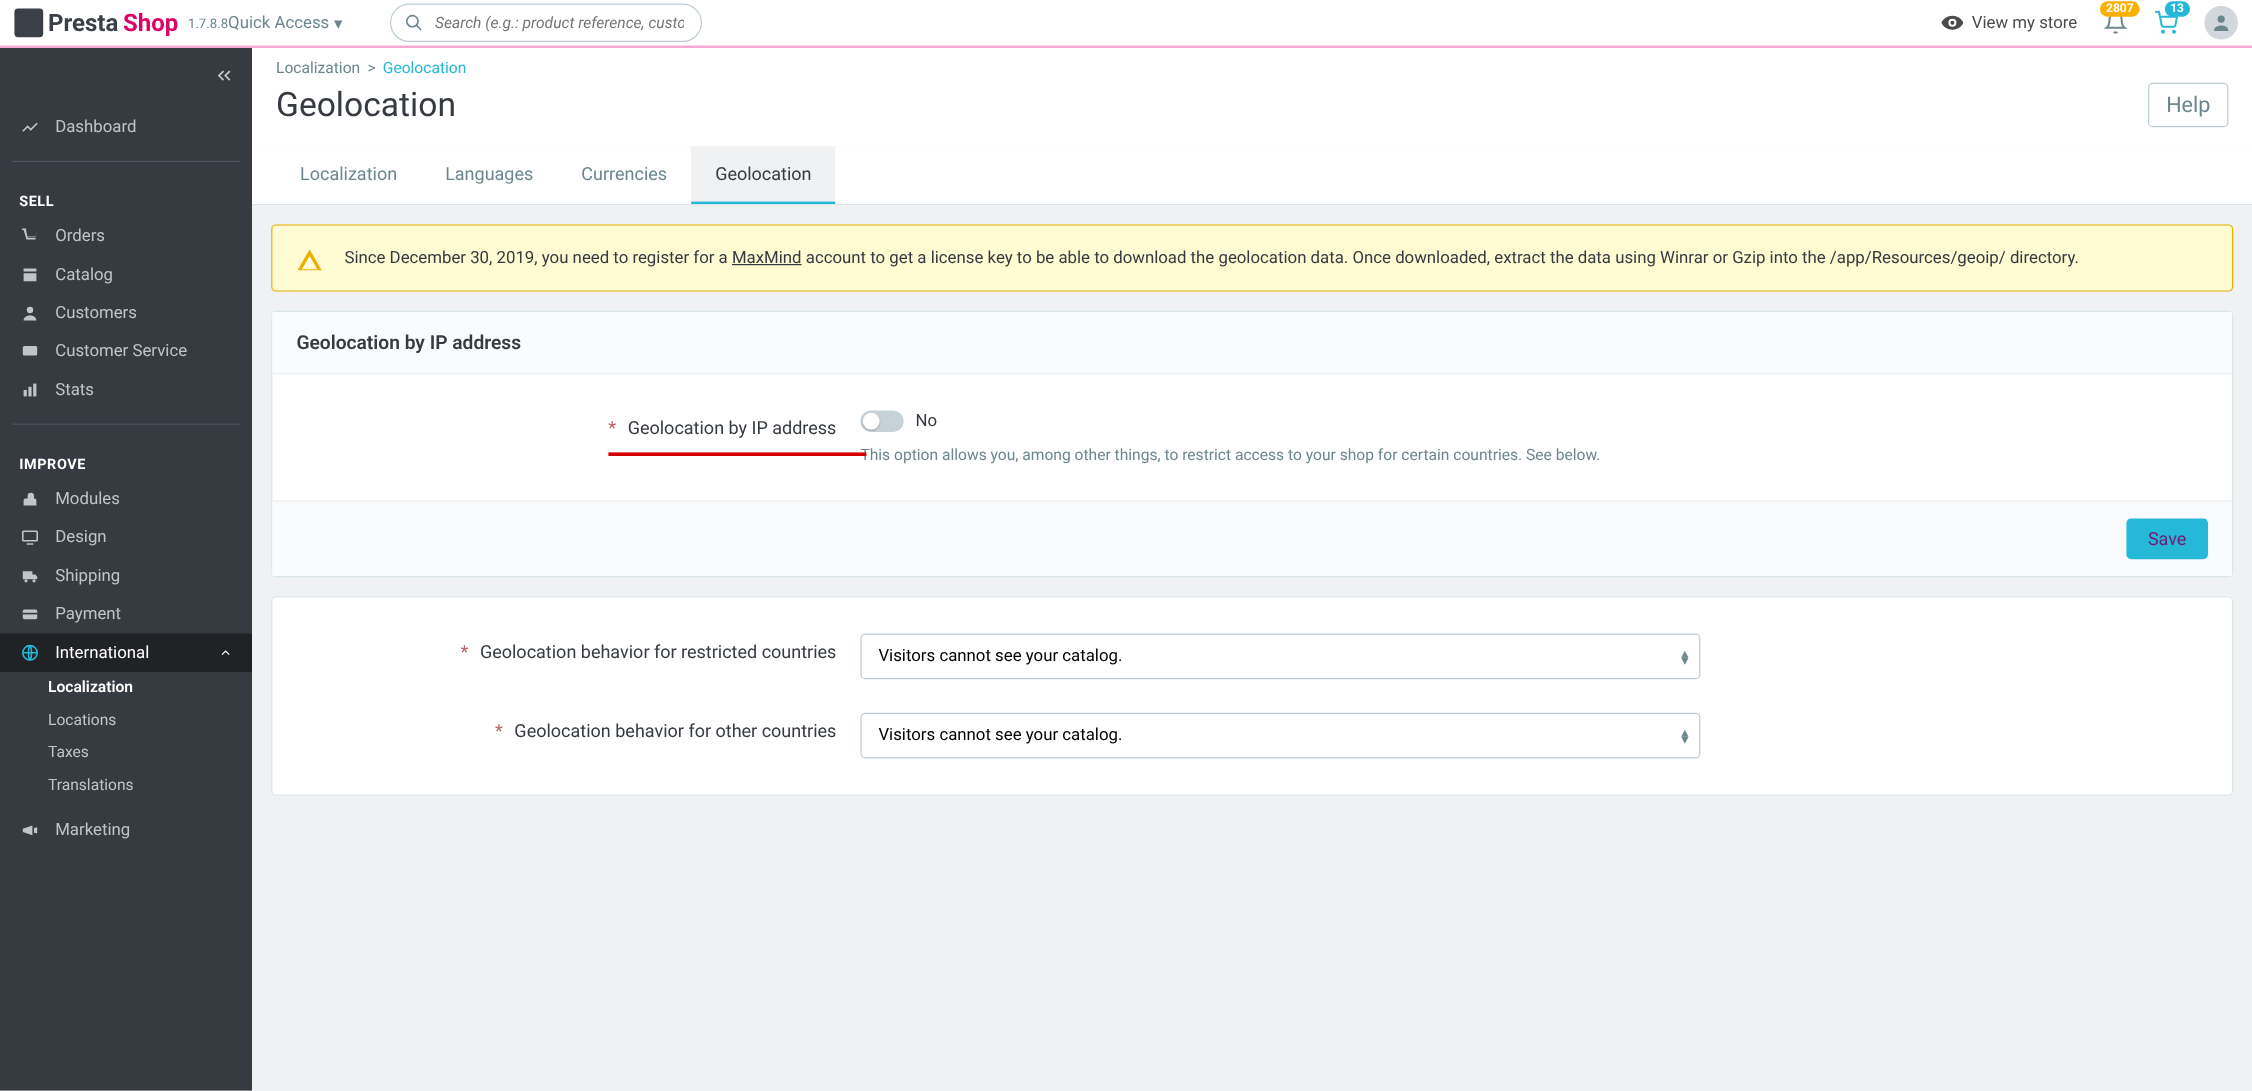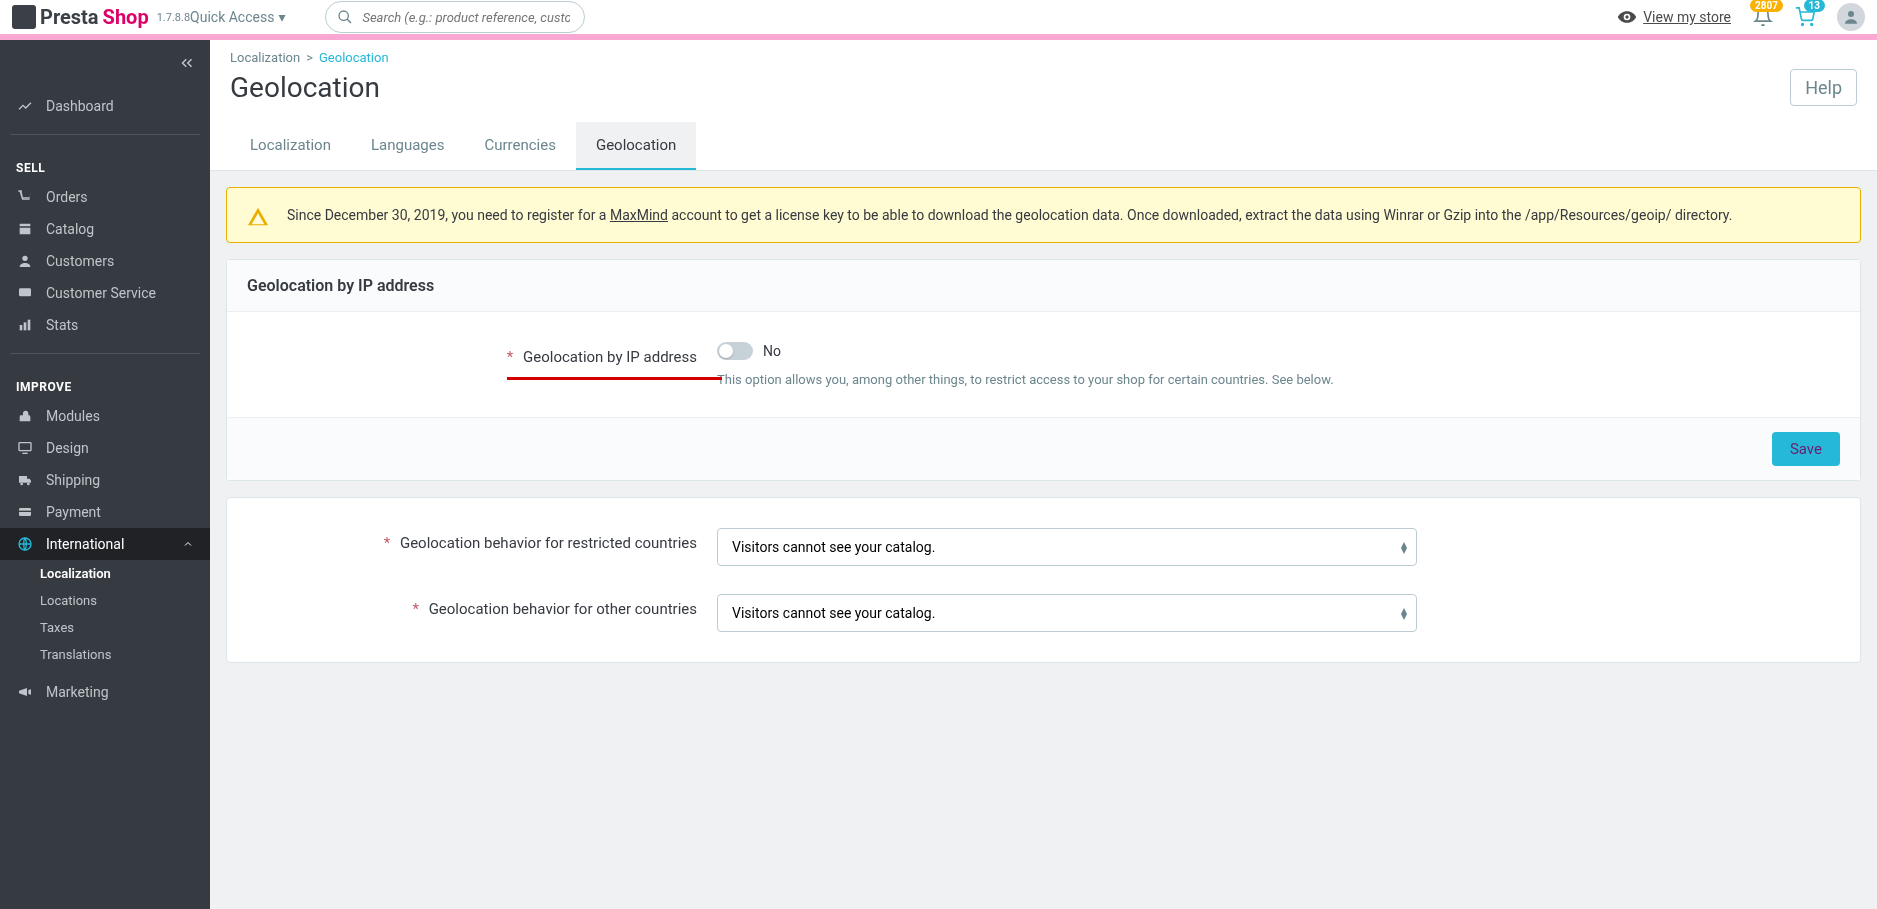--- a/index.html
+++ b/index.html
@@ -1,30 +1,30 @@
 <!DOCTYPE html>
 <html><head>
 <meta charset="utf-8">
 <style>
 * { margin:0; padding:0; box-sizing:border-box; font-family:-apple-system,BlinkMacSystemFont,"Segoe UI",Roboto,sans-serif; }
 body { background:#fff; color:#363a41; font-size:14px; overflow:hidden; }
 .app { display:flex; height:909px; }
 
-.topbar { position:fixed; top:0; left:0; right:0; height:40px; background:#fff; display:flex; align-items:center; padding:0 12px; z-index:100; border-bottom:6px solid #f9a8d4; }
+.topbar { position:fixed; top:0; left:0; right:0; height:40px; background:#fff; display:flex; align-items:center; padding:0 12px; z-index:100; border-bottom:2px solid #f9a8d4; }
 .logo { display:flex; align-items:center; gap:4px; font-weight:700; font-size:20px; }
 .logo-presta { color:#3b3f47; }
 .logo-shop { color:#df0067; }
 .logo-icon { width:24px; height:24px; background:#3b3f47; border-radius:3px; position:relative; }
 .version { color:#6c868e; font-size:11px; margin-left:8px; }
 .quick-access { color:#6c868e; font-size:14px; display:flex; align-items:center; gap:4px; cursor:pointer; }
 .search-wrap { margin-left:40px; position:relative; }
 .search-input { width:260px; height:32px; border:1px solid #bbcdd2; border-radius:16px; padding:0 14px 0 36px; font-size:13px; font-style:italic; color:#6c868e; outline:none; }
 .search-icon { position:absolute; left:12px; top:8px; color:#6c868e; }
 .topbar-right { margin-left:auto; display:flex; align-items:center; gap:22px; }
-.view-store { display:flex; align-items:center; gap:6px; color:#4b4b4b; font-size:14px;text-decoration:underline; }
+.view-store { display:flex; align-items:center; gap:6px; color:#4b4b4b; font-size:14px; }
 .icon-btn { position:relative; color:#6c868e; cursor:pointer; }
 .badge { position:absolute; top:-8px; right:-10px; background:#fab000; color:#fff; font-size:10px; font-weight:700; padding:1px 5px; border-radius:8px; }
 .badge.blue { background:#25b9d7; }
 .avatar { width:28px; height:28px; border-radius:50%; background:#d1d7dc; display:flex; align-items:center; justify-content:center; color:#6c868e; }
 
 .sidebar { width:210px; background:#363a41; color:#bfc5ca; padding-top:40px; flex-shrink:0; position:relative; overflow-y:auto; }
 .collapse-btn { position:absolute; top:54px; right:14px; color:#bfc5ca; cursor:pointer; }
 .sb-item { display:flex; align-items:center; gap:12px; padding:8px 16px; font-size:14px; cursor:pointer; }
 .sb-item.active { background:#202226; color:#fff; }
 .sb-item .ico { width:18px; display:flex; justify-content:center; }

